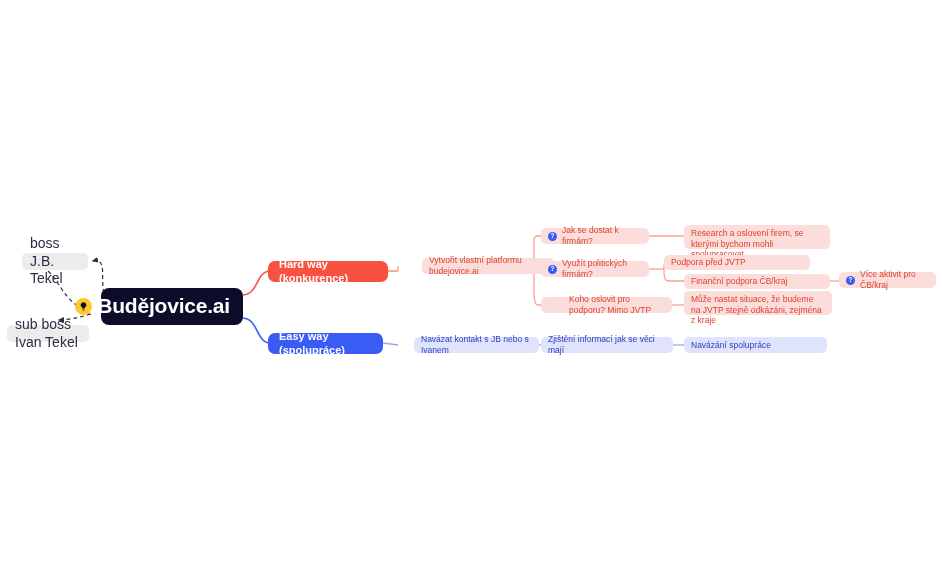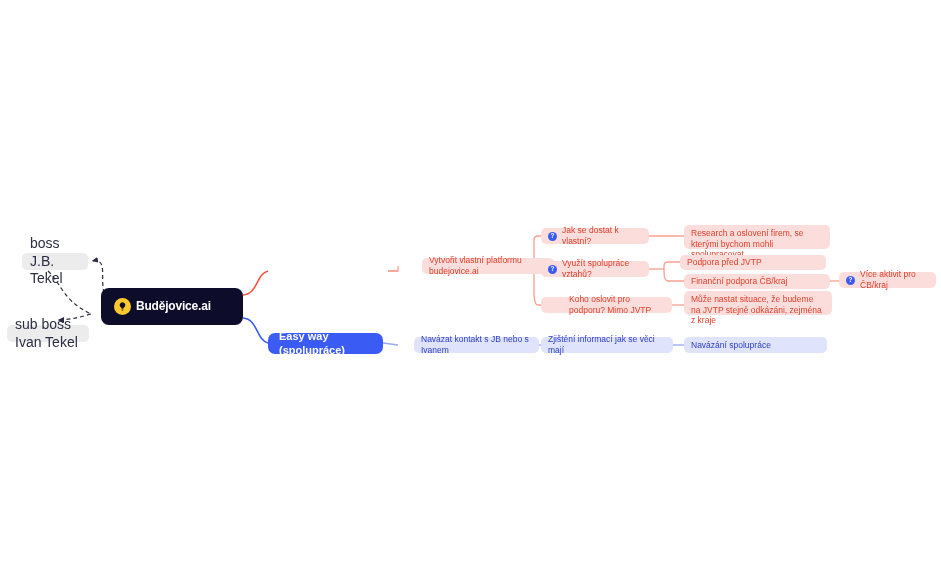--- a/index.html
+++ b/index.html
@@ -41,23 +41,24 @@
   
   .root {
     left: 101px;
     top: 288px;
     width: 142px;
     height: 37px;
     background: #0d0d2b;
     border-radius: 8px;
     padding: 15px 13px;
     color: #ffffff;
-    font-size: 12px;
+    font-size: 21px;
     font-weight: 700;
     letter-spacing: -0.2px;
+    justify-content: flex-end;
   }
   .bulb {
     width: 17px;
     height: 17px;
     flex: 0 0 17px;
     border-radius: 50%;
     background: #ffc82c;
     display: flex;
     align-items: center;
     justify-content: center;
@@ -118,21 +119,21 @@
 
   .txt { display: block; }
   .multiline { white-space: pre-line; }
 
   
   #n-platforma { left: 398px; top: 258px; width: 132px; height: 16px; margin-left: 24px; }
   #n-firmy     { left: 541px; top: 228px; width: 108px; height: 16px; }
   #n-politika  { left: 541px; top: 261px; width: 108px; height: 16px; }
   #n-koho      { left: 541px; top: 297px; width: 131px; height: 16px; padding-left: 28px; }
   #n-research  { left: 684px; top: 225px; width: 146px; height: 24px; align-items: flex-start; padding-top: 3px; }
-  #n-podpora   { left: 680px; top: 255px; width: 146px; height: 15px; }
+  #n-podpora   { left: 664px; top: 255px; width: 146px; height: 15px; }
   #n-financni  { left: 684px; top: 274px; width: 146px; height: 15px; }
   #n-muze      { left: 684px; top: 291px; width: 148px; height: 24px; align-items: flex-start; padding-top: 3px; }
   #n-vice      { left: 839px; top: 272px; width: 97px; height: 16px; }
 
   
   #n-kontakt   { left: 398px; top: 337px; width: 125px; height: 16px; margin-left: 16px; }
   #n-zjisteni  { left: 541px; top: 337px; width: 132px; height: 16px; }
   #n-navazani  { left: 684px; top: 337px; width: 143px; height: 16px; }
 
   
@@ -196,33 +197,36 @@
     <span class="txt">Budějovice.ai</span>
   </div>
 
   <div class="node gray-node" id="n-boss">
     <span class="txt">boss J.B. Tekel</span>
   </div>
   <div class="node gray-node" id="n-subboss">
     <span class="txt">sub boss Ivan Tekel</span>
   </div>
 
+  <div class="node branch-head branch-hard" id="n-hard">
+    <span class="txt">Hard way (konkurence)</span>
+  </div>
 
   <div class="node red-node" id="n-platforma">
     <span class="txt">Vytvořit vlastní platformu budejovice.ai</span>
   </div>
 
   <div class="node red-node" id="n-firmy">
     <span class="qicon">?</span>
-    <span class="txt">Jak se dostat k vlastní?</span>
+    <span class="txt">Jak se dostat k firmám?</span>
   </div>
 
   <div class="node red-node" id="n-politika">
     <span class="qicon">?</span>
-    <span class="txt">Využít spolupráce vztahů?</span>
+    <span class="txt">Využít politických firmám?</span>
   </div>
 
   <div class="node red-node" id="n-koho">
     <span class="txt">Koho oslovit pro podporu? Mimo  JVTP</span>
   </div>
 
   <div class="node red-node" id="n-research">
     <span class="txt multiline">Research a oslovení firem, se kterými bychom mohli spolupracovat</span>
   </div>
 

